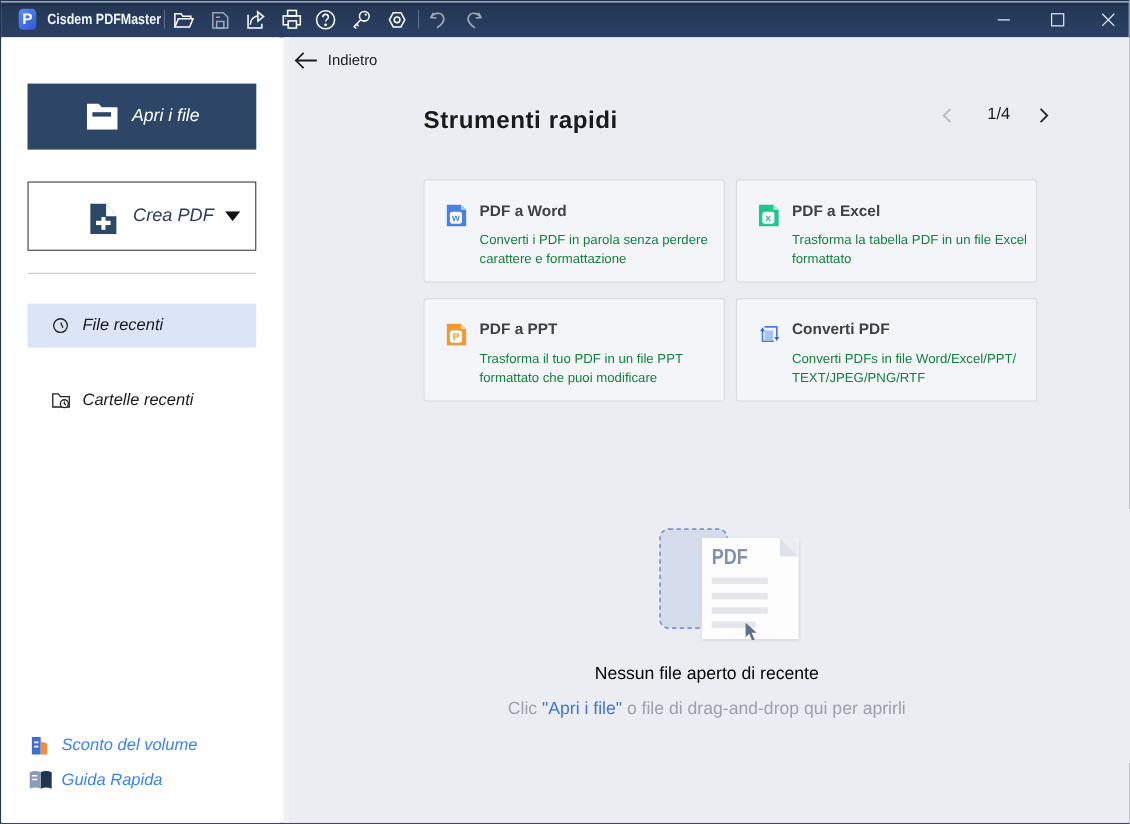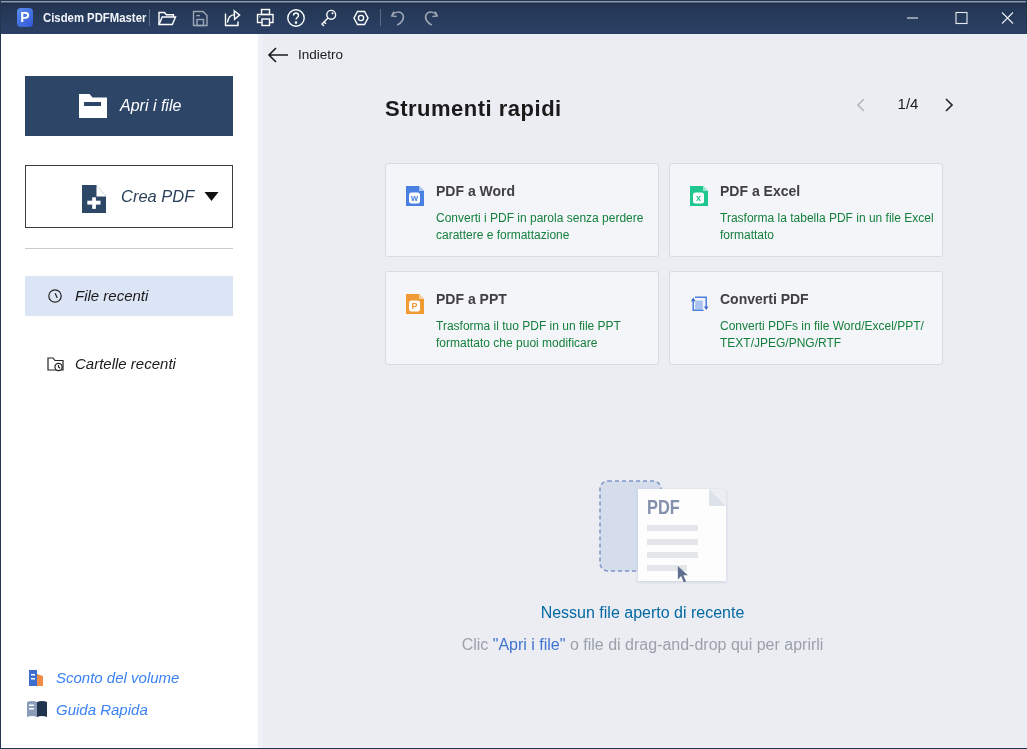--- a/index.html
+++ b/index.html
@@ -60,21 +60,21 @@
 .dz { position:absolute; left:341px; top:446px; width:100px; height:140px; }
 .dashrect { position:absolute; left:0; top:0; }
 .doc { position:absolute; left:19px; top:9px; width:88px; height:92px; background:#fdfdfe;
   box-shadow:0 1px 3px rgba(120,130,160,0.25);margin-left:20px; }
 .doc .fold { position:absolute; right:0; top:0; width:0; height:0;
   border-top:17px solid #ebedf3; border-left:17px solid transparent; }
 .doc .folds { position:absolute; right:0; top:0; width:0; height:0;
   border-bottom:17px solid #dde1ea; border-right:17px solid transparent; }
 .doc .pdf { position:absolute; left:9px; top:7px; font-size:20px; font-weight:bold; color:#8391ac; transform:scaleX(0.82); transform-origin:left top; }
 .doc .ln { position:absolute; left:9px; height:6px; background:#e4e6ea; width:51px; }
-.nofile { position:absolute; left:0; top:570px; width:769px; text-align:center; font-size:16px; color:#0369a1; }
+.nofile { position:absolute; left:0; top:570px; width:769px; text-align:center; font-size:16px; color:#000000; }
 .hint { position:absolute; left:0; top:602px; width:769px; text-align:center; font-size:16px; color:#9ba1ab; }
 .hint b { color:#3f74d1; font-weight:normal; }
 </style>
 </head>
 <body>
 <div class="win">
 <div class="titlebar">
   <div class="logo">
         <span>P</span>
       </div>

